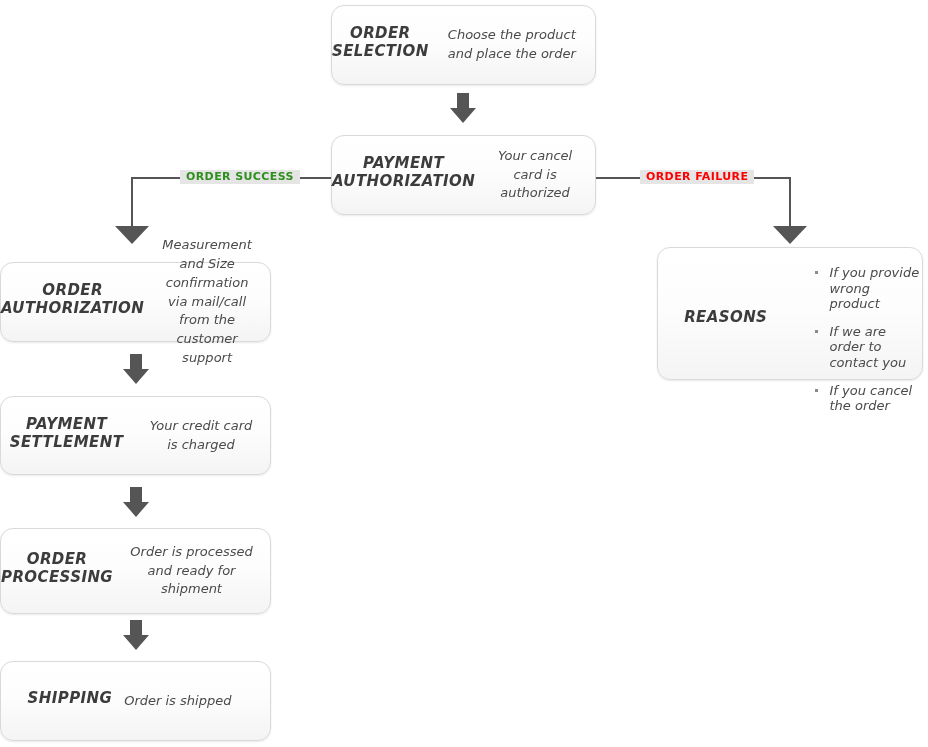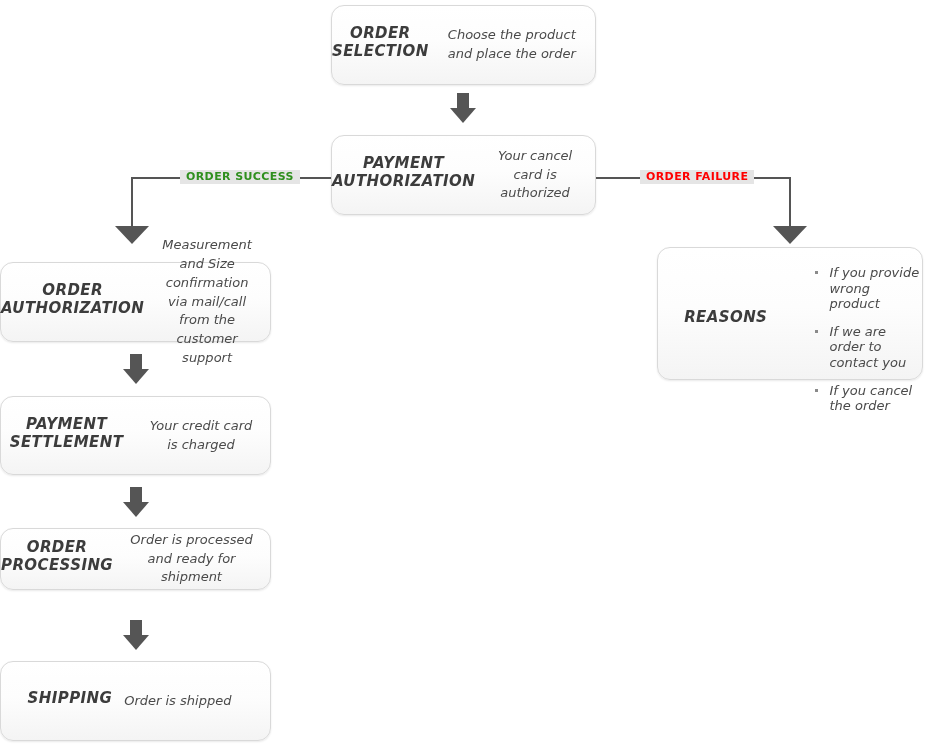--- a/index.html
+++ b/index.html
@@ -161,21 +161,21 @@
 <div class="node left-col" style="top:262px; height:80px;">
   <div class="node-title">ORDER AUTHORIZATION</div>
   <div class="node-desc">Measurement and Size confirmation via mail/call from the customer support</div>
 </div>
 
 <div class="node left-col" style="top:396px; height:79px;">
   <div class="node-title">PAYMENT SETTLEMENT</div>
   <div class="node-desc">Your credit card is charged</div>
 </div>
 
-<div class="node left-col" style="top:528px; height:62px;align-items:center;">
+<div class="node left-col" style="top:528px; height:86px;align-items:center;">
   <div class="node-title">ORDER PROCESSING</div>
   <div class="node-desc">Order is processed and ready for shipment</div>
 </div>
 
 <div class="node left-col" style="top:661px; height:80px;">
   <div class="node-title">SHIPPING</div>
   <div class="node-desc">Order is shipped</div>
 </div>
 
 <div class="node" style="left:657px; top:247px; width:266px; height:133px; justify-content:flex-start; padding-top:17px;">

